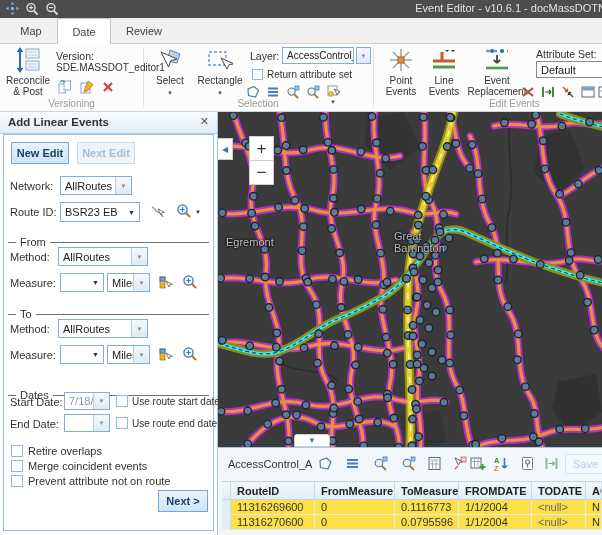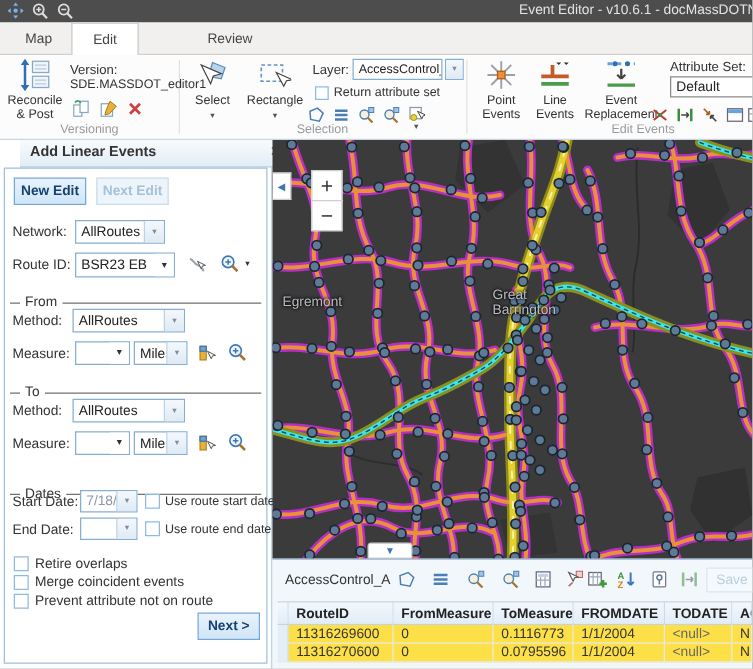--- a/index.html
+++ b/index.html
@@ -25,21 +25,21 @@
   .combo{position:absolute;display:flex;align-items:stretch;border:1px solid #86aed3;background:#fff;box-sizing:border-box;}
   .combo .val{flex:1;display:flex;align-items:center;padding:0 4px;white-space:nowrap;overflow:hidden;color:#222;}
   .combo .val.dim{color:#8a98a6;}
   .combo .dd{width:15px;display:flex;align-items:center;justify-content:center;font-size:6px;color:#7e8e9e;
              background:linear-gradient(#f4f8fc,#dfeaf4);border-left:1px solid #b9d2e8;}
   .combo .dd.plain{background:#fff;border-left:none;color:#333;font-size:7px;}
   .combo.darkborder{border:1px solid #8a8a8a;}
   .cb{position:absolute;width:11px;height:11px;border:1px solid #8fbadf;background:#fff;box-sizing:border-box;}
   
   #panel{position:absolute;left:0;top:112px;width:218px;height:423px;background:#fff;border-right:1px solid #aac7e0;box-sizing:border-box;}
-  #panelheader{position:absolute;left:16px;top:0;width:100%;height:22px;background:linear-gradient(#f8fbfd,#e2edf6);
+  #panelheader{position:absolute;left:0;top:0;width:100%;height:22px;background:linear-gradient(#f8fbfd,#e2edf6);
                border-bottom:1px solid #b5cade;box-sizing:border-box;}
   #panelheader .ptitle{position:absolute;left:8px;top:4px;font-size:11.5px;font-weight:bold;color:#333;}
   #panelheader .pclose{position:absolute;right:8px;top:3px;font-size:11px;color:#555;cursor:default;}
   #panelbody{position:absolute;left:3px;right:3px;top:22px;bottom:4px;border:1px solid var(--panel_border,#9dc0de);}
   .btn-blue{position:absolute;background:linear-gradient(#e9f3fc,#cfe5f7);border:1px solid #74a7d7;color:#17406e;
             font-weight:bold;font-size:11px;text-align:center;box-sizing:border-box;}
   .btn-dis{position:absolute;background:#edf4fa;border:1px solid #cadcec;color:#a3c2da;font-weight:bold;font-size:11px;
            text-align:center;box-sizing:border-box;}
   .flabel{position:absolute;font-size:11px;color:#333;white-space:nowrap;}
   .legend{position:absolute;left:8px;right:8px;display:flex;align-items:center;font-size:11px;color:#333;}
@@ -92,22 +92,22 @@
     <svg class="tbicon" style="left:45px;" width="14" height="14" viewBox="0 0 14 14">
       <circle cx="6" cy="5.6" r="4" fill="none" stroke="#dedede" stroke-width="1.4"></circle>
       <line x1="9" y1="8.8" x2="12.6" y2="12.6" stroke="#dedede" stroke-width="1.8"></line>
       <line x1="4" y1="5.6" x2="8" y2="5.6" stroke="#dedede" stroke-width="1.2"></line>
     </svg>
     <span class="title">Event Editor - v10.6.1 - docMassDOTN</span>
   </div>
 
   <div id="tabstrip">
     <div class="tab" style="left:8px;width:46px;">Map</div>
-    <div class="tab active" style="left:57px;width:54px;">Edit</div>
-    <div class="tab" style="left:118px;width:52px;margin-left:40px;">Review</div>
+    <div class="tab active" style="left:57px;width:54px;">Date</div>
+    <div class="tab" style="left:118px;width:52px;">Review</div>
   </div>
 
   <div id="ribbon">
     <div class="gsep" style="left:143px;"></div>
     <div class="gsep" style="left:373px;"></div>
 
     <div class="rbtn" style="left:4px;top:3px;width:48px;">
       <svg class="ric" width="26" height="26" viewBox="0 0 26 26">
         <path d="M5 4v18" stroke="#2f6fb2" stroke-width="2"></path>
         <path d="M5 0l3.4 5H1.6zM5 26l3.4-5H1.6z" fill="#2f6fb2"></path>

